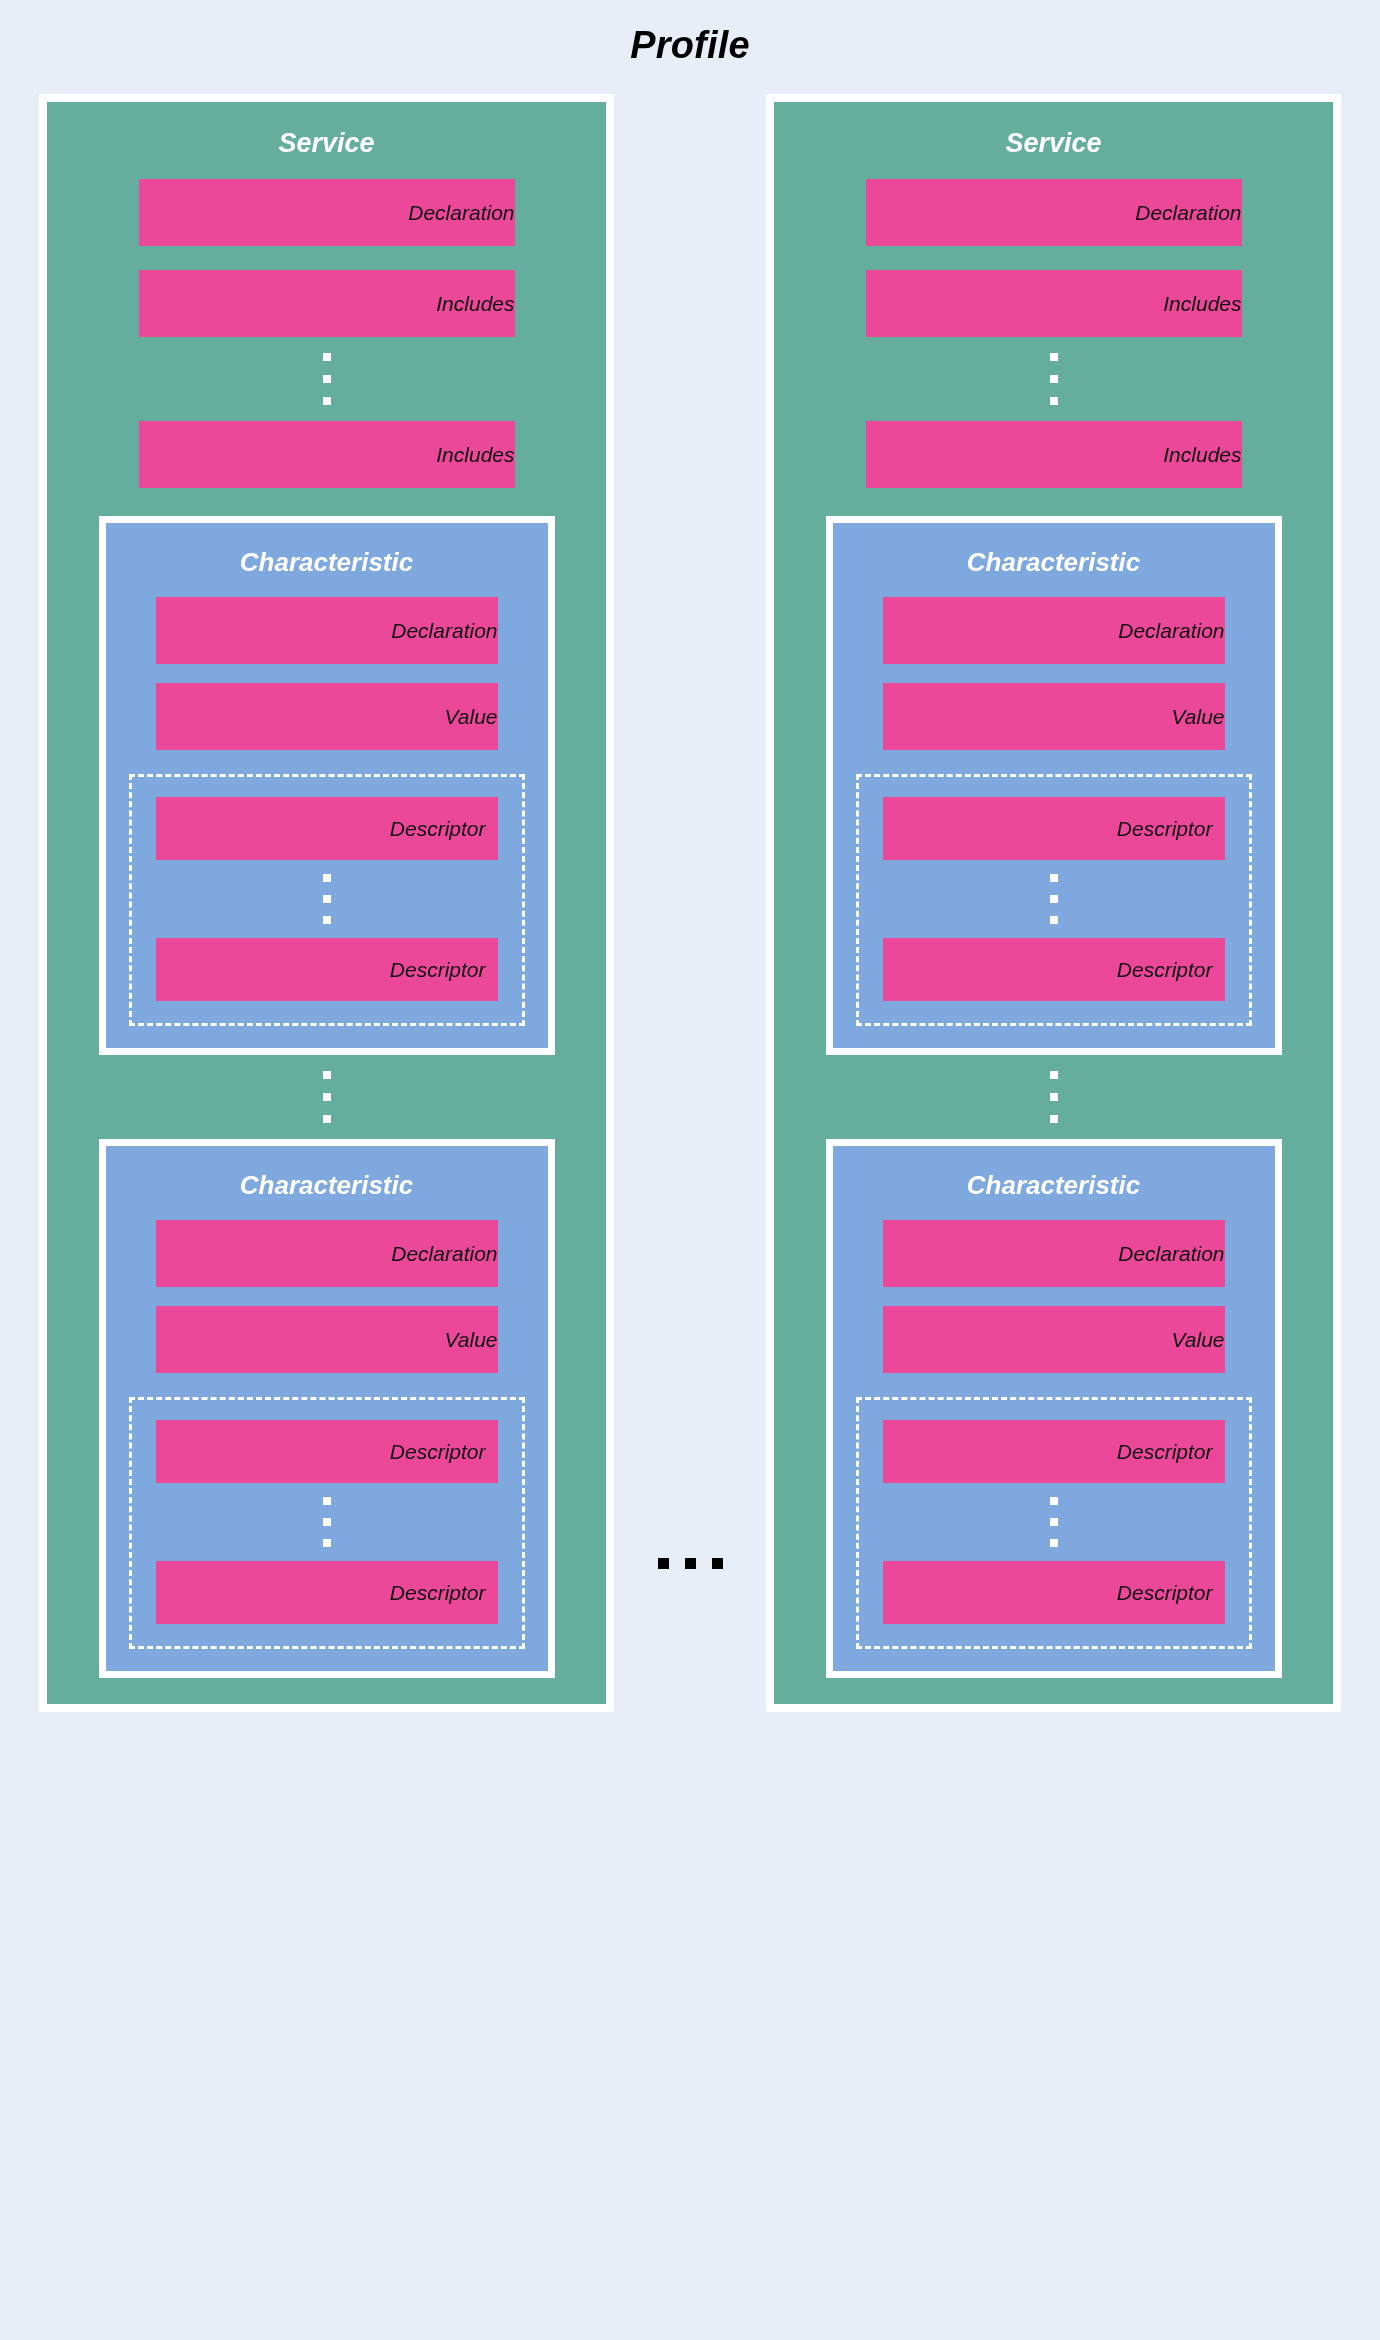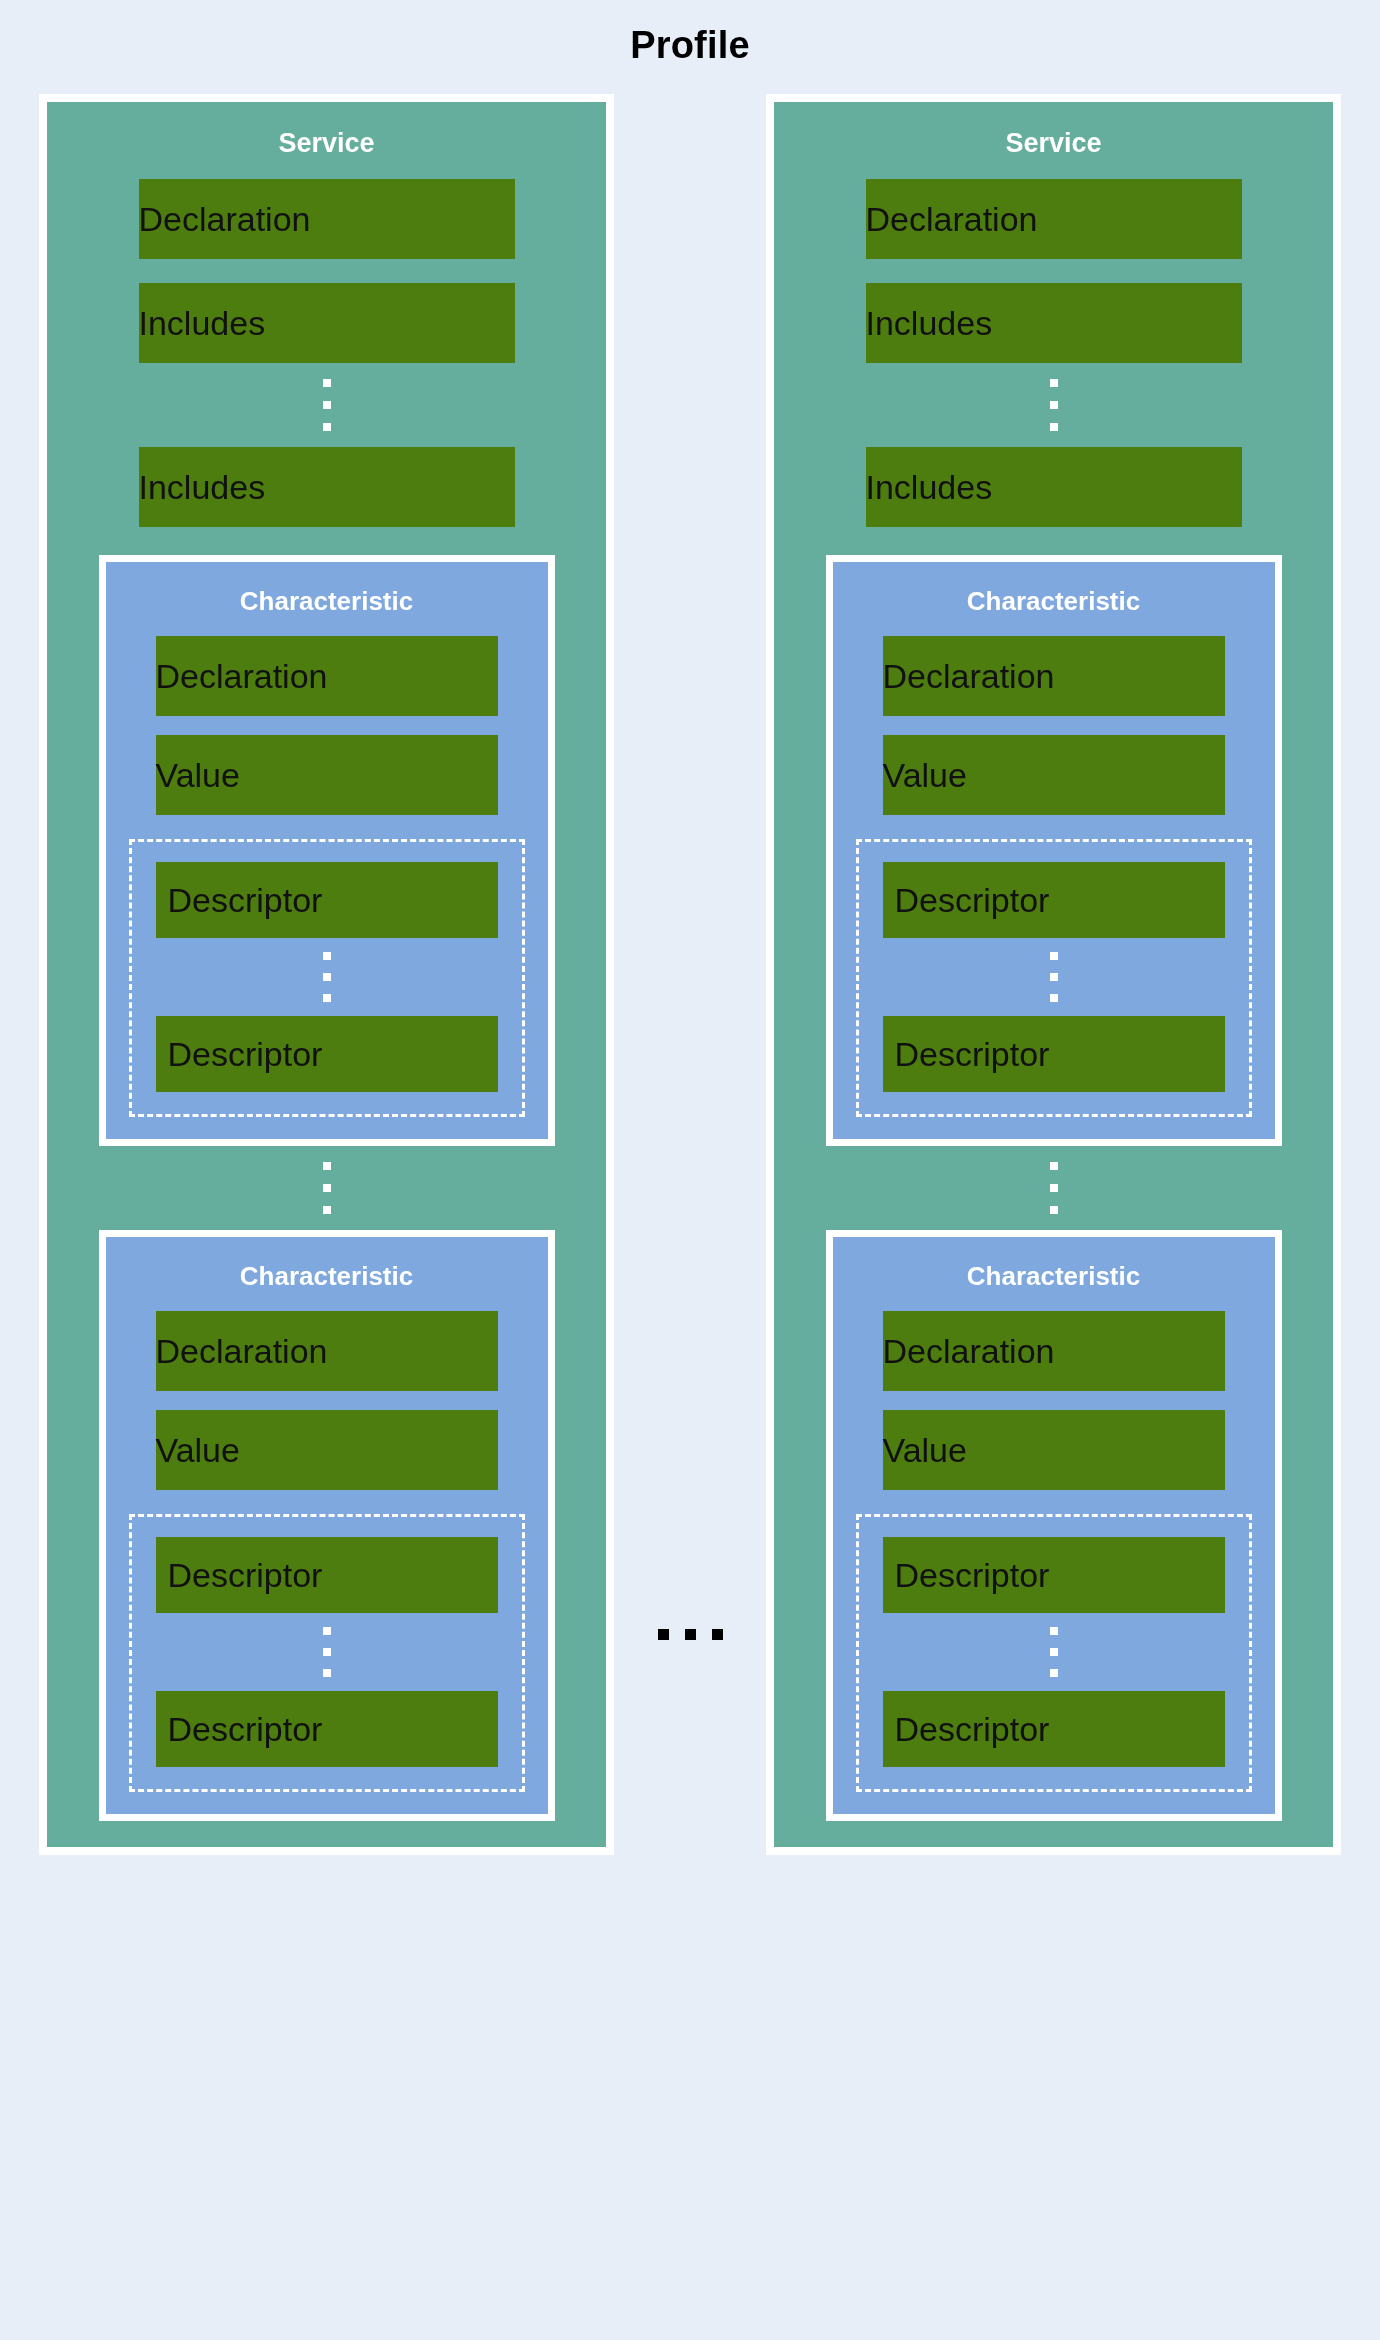--- a/index.html
+++ b/index.html
@@ -10,20 +10,21 @@
     background: #e8eef7;
     font-family: "Liberation Sans", sans-serif;
   }
 
   .page {
     position: relative;
     width: 1380px;
     height: 2340px;
     background: #e8eef7;
     overflow: hidden;
+    font-style: italic;
   }
 
   
   .page-title {
     text-align: center;
     font-size: 38px;
     font-weight: bold;
     color: #000000;
     padding-top: 24px;
     letter-spacing: 0.2px;
@@ -55,24 +56,24 @@
   .service-title {
     font-size: 27px;
     font-weight: bold;
     color: #ffffff;
     text-align: center;
     margin: 8px 0 20px 0;
   }
 
   
   .leaf {
-    background: #4d7c0f;
+    background: #ec4899;
     color: #111111;
-    text-align: left;
-    font-size: 34px;
+    text-align: right;
+    font-size: 21px;
     line-height: 1;
     padding: 23px 0;
     width: 376px;
   }
   .leaf.narrow {
     width: 342px;
   }
   .leaf.desc {
     width: 342px;
     padding: 21px 12px;

